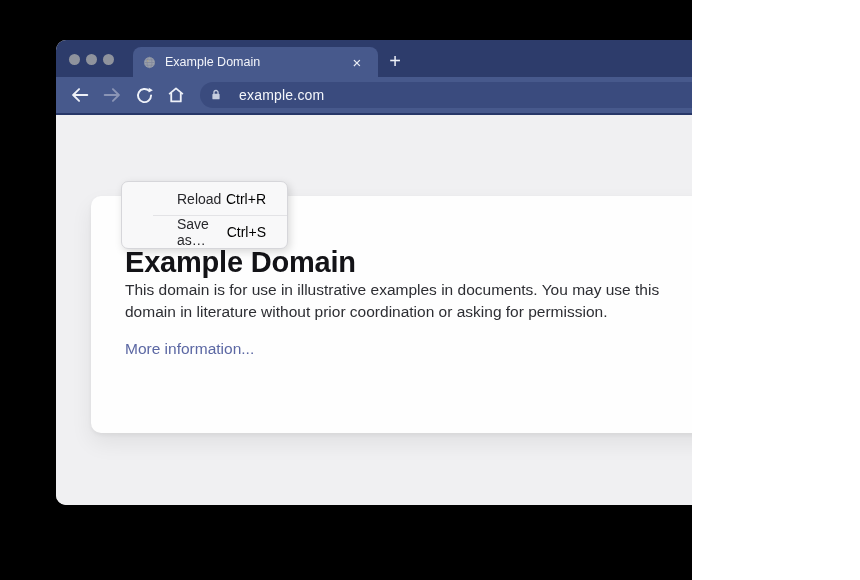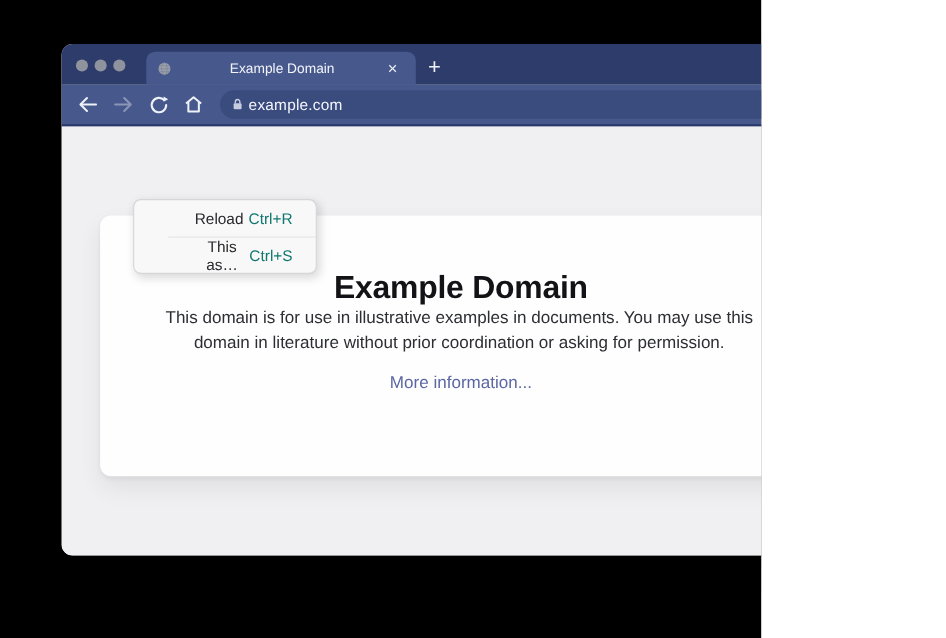--- a/index.html
+++ b/index.html
@@ -1,57 +1,57 @@
 <!DOCTYPE html>
 <html style="--c-titlebar: #2d3c6b; --c-toolbar: #47598c; --c-address-pill: #3a4b7e; --c-page-bg: #f0f0f2; --c-card-bg: #fefefe; --c-link: #5b67a3;"><head>
 <meta charset="utf-8">
 <style>
   :root{
     --c-titlebar:#2d3c6b; --c-toolbar:#47598c; --c-address-pill:#3a4b7e;
     --c-page-bg:#f0f0f2; --c-card-bg:#fefefe; --c-link:#5b67a3;
   }
   *{margin:0;padding:0;box-sizing:border-box;}
   body{font-family:"Liberation Sans",sans-serif;}
-  .stage{position:relative;width:692px;height:580px;background:#000;overflow:hidden;text-align:center;}
+  .stage{position:relative;width:692px;height:580px;background:#000;overflow:hidden;}
   .window{position:absolute;left:56px;top:40px;width:747px;height:465px;border-radius:10px;
           overflow:hidden;background:var(--c-page-bg);box-shadow:0 14px 34px rgba(0,0,0,.55);}
   
   .titlebar{position:relative;height:37px;background:var(--c-titlebar);}
   .traffic{position:absolute;left:13px;top:14px;display:flex;gap:6px;}
   .traffic .dot{width:11px;height:11px;border-radius:50%;background:#8f939d;}
   .tab{position:absolute;left:77px;top:7px;width:245px;height:30px;background:var(--c-toolbar);
        border-radius:8px 8px 0 0;display:flex;align-items:center;padding:0 12px 0 10px;}
   .tab-title{margin-left:9px;font-size:12.5px;color:#f2f4fa;white-space:nowrap;overflow:hidden;flex:1;}
   .tab-close{margin-left:auto;width:18px;height:18px;display:flex;align-items:center;justify-content:center;
              color:#edf0f7;font-size:15px;line-height:1;cursor:default;}
   .newtab{position:absolute;left:327px;top:9px;width:24px;height:24px;display:flex;align-items:center;
           justify-content:center;color:#edf0f7;font-size:20px;font-weight:300;line-height:1;}
   
   .toolbar{height:38px;background:var(--c-toolbar);border-bottom:2px solid #273768;
            display:flex;align-items:center;padding:0 10px;gap:4px;}
   .tool-btn{width:28px;height:28px;display:flex;align-items:center;justify-content:center;flex:0 0 auto;}
   .addr{flex:1;height:26px;margin:0 6px;background:var(--c-address-pill);border-radius:13px;
-        display:flex;align-items:center;padding:0 8px 0 9px;gap:3px;min-width:0;}
+        display:flex;align-items:center;padding:0 8px 0 9px;gap:16px;min-width:0;}
   .addr-url{font-size:14px;color:#f4f6fb;letter-spacing:.2px;white-space:nowrap;}
   .addr-star{margin-left:auto;display:flex;align-items:center;}
   
   .content{position:relative;height:390px;background:var(--c-page-bg);}
   .card{position:absolute;left:35px;top:81px;width:662px;height:237px;background:var(--c-card-bg);
         border-radius:10px;box-shadow:0 2px 4px rgba(0,0,0,.05),0 10px 22px rgba(0,0,0,.07);
         padding:50px 40px 0 34px;}
   .card h1{font-size:29px;font-weight:bold;color:#131317;letter-spacing:-.2px;}
   .card p{max-width:585px;font-size:15.5px;line-height:22px;color:#2d2e33;}
   .card a{display:inline-block;margin-top:17px;font-size:15.5px;color:var(--c-link);text-decoration:none;}
   
   .ctx-menu{position:absolute;left:65px;top:66px;width:167px;background:#f8f8f9;border:1px solid #d6d6da;
             border-radius:7px;box-shadow:2px 3px 9px rgba(0,0,0,.15);overflow:hidden;z-index:5;padding-left:31px;}
   .ctx-item{height:33px;display:flex;align-items:center;justify-content:space-between;
             padding:0 21px 0 24px;font-size:14px;color:#28282c;cursor:default;}
   .ctx-item + .ctx-item{border-top:1px solid #e3e3e6;}
-  .ctx-shortcut{color:#0f766e;}
+  .ctx-shortcut{color:#000000;}
   
   .scroll-track{position:absolute;right:0;top:0;width:11px;height:100%;background:#fbfbfc;}
   .scroll-thumb{position:absolute;right:1px;top:3px;width:9px;height:369px;background:#c4c4c8;border-radius:5px;}
 </style>
 </head>
 <body>
 
 <div class="stage">
   <div class="window">
 
@@ -142,21 +142,21 @@
         <p>This domain is for use in illustrative examples in documents. You may use this domain in literature without prior coordination or asking for permission.</p>
         <a href="#">More information...</a>
       </div>
 
       <div class="ctx-menu">
         <div class="ctx-item">
           <span>Reload</span>
           <span class="ctx-shortcut">Ctrl+R</span>
         </div>
         <div class="ctx-item">
-          <span>This as…</span>
+          <span>Save as…</span>
           <span class="ctx-shortcut">Ctrl+S</span>
         </div>
       </div>
 
       <div class="scroll-track">
         <div class="scroll-thumb"></div>
       </div>
     </div>
 
   </div>

